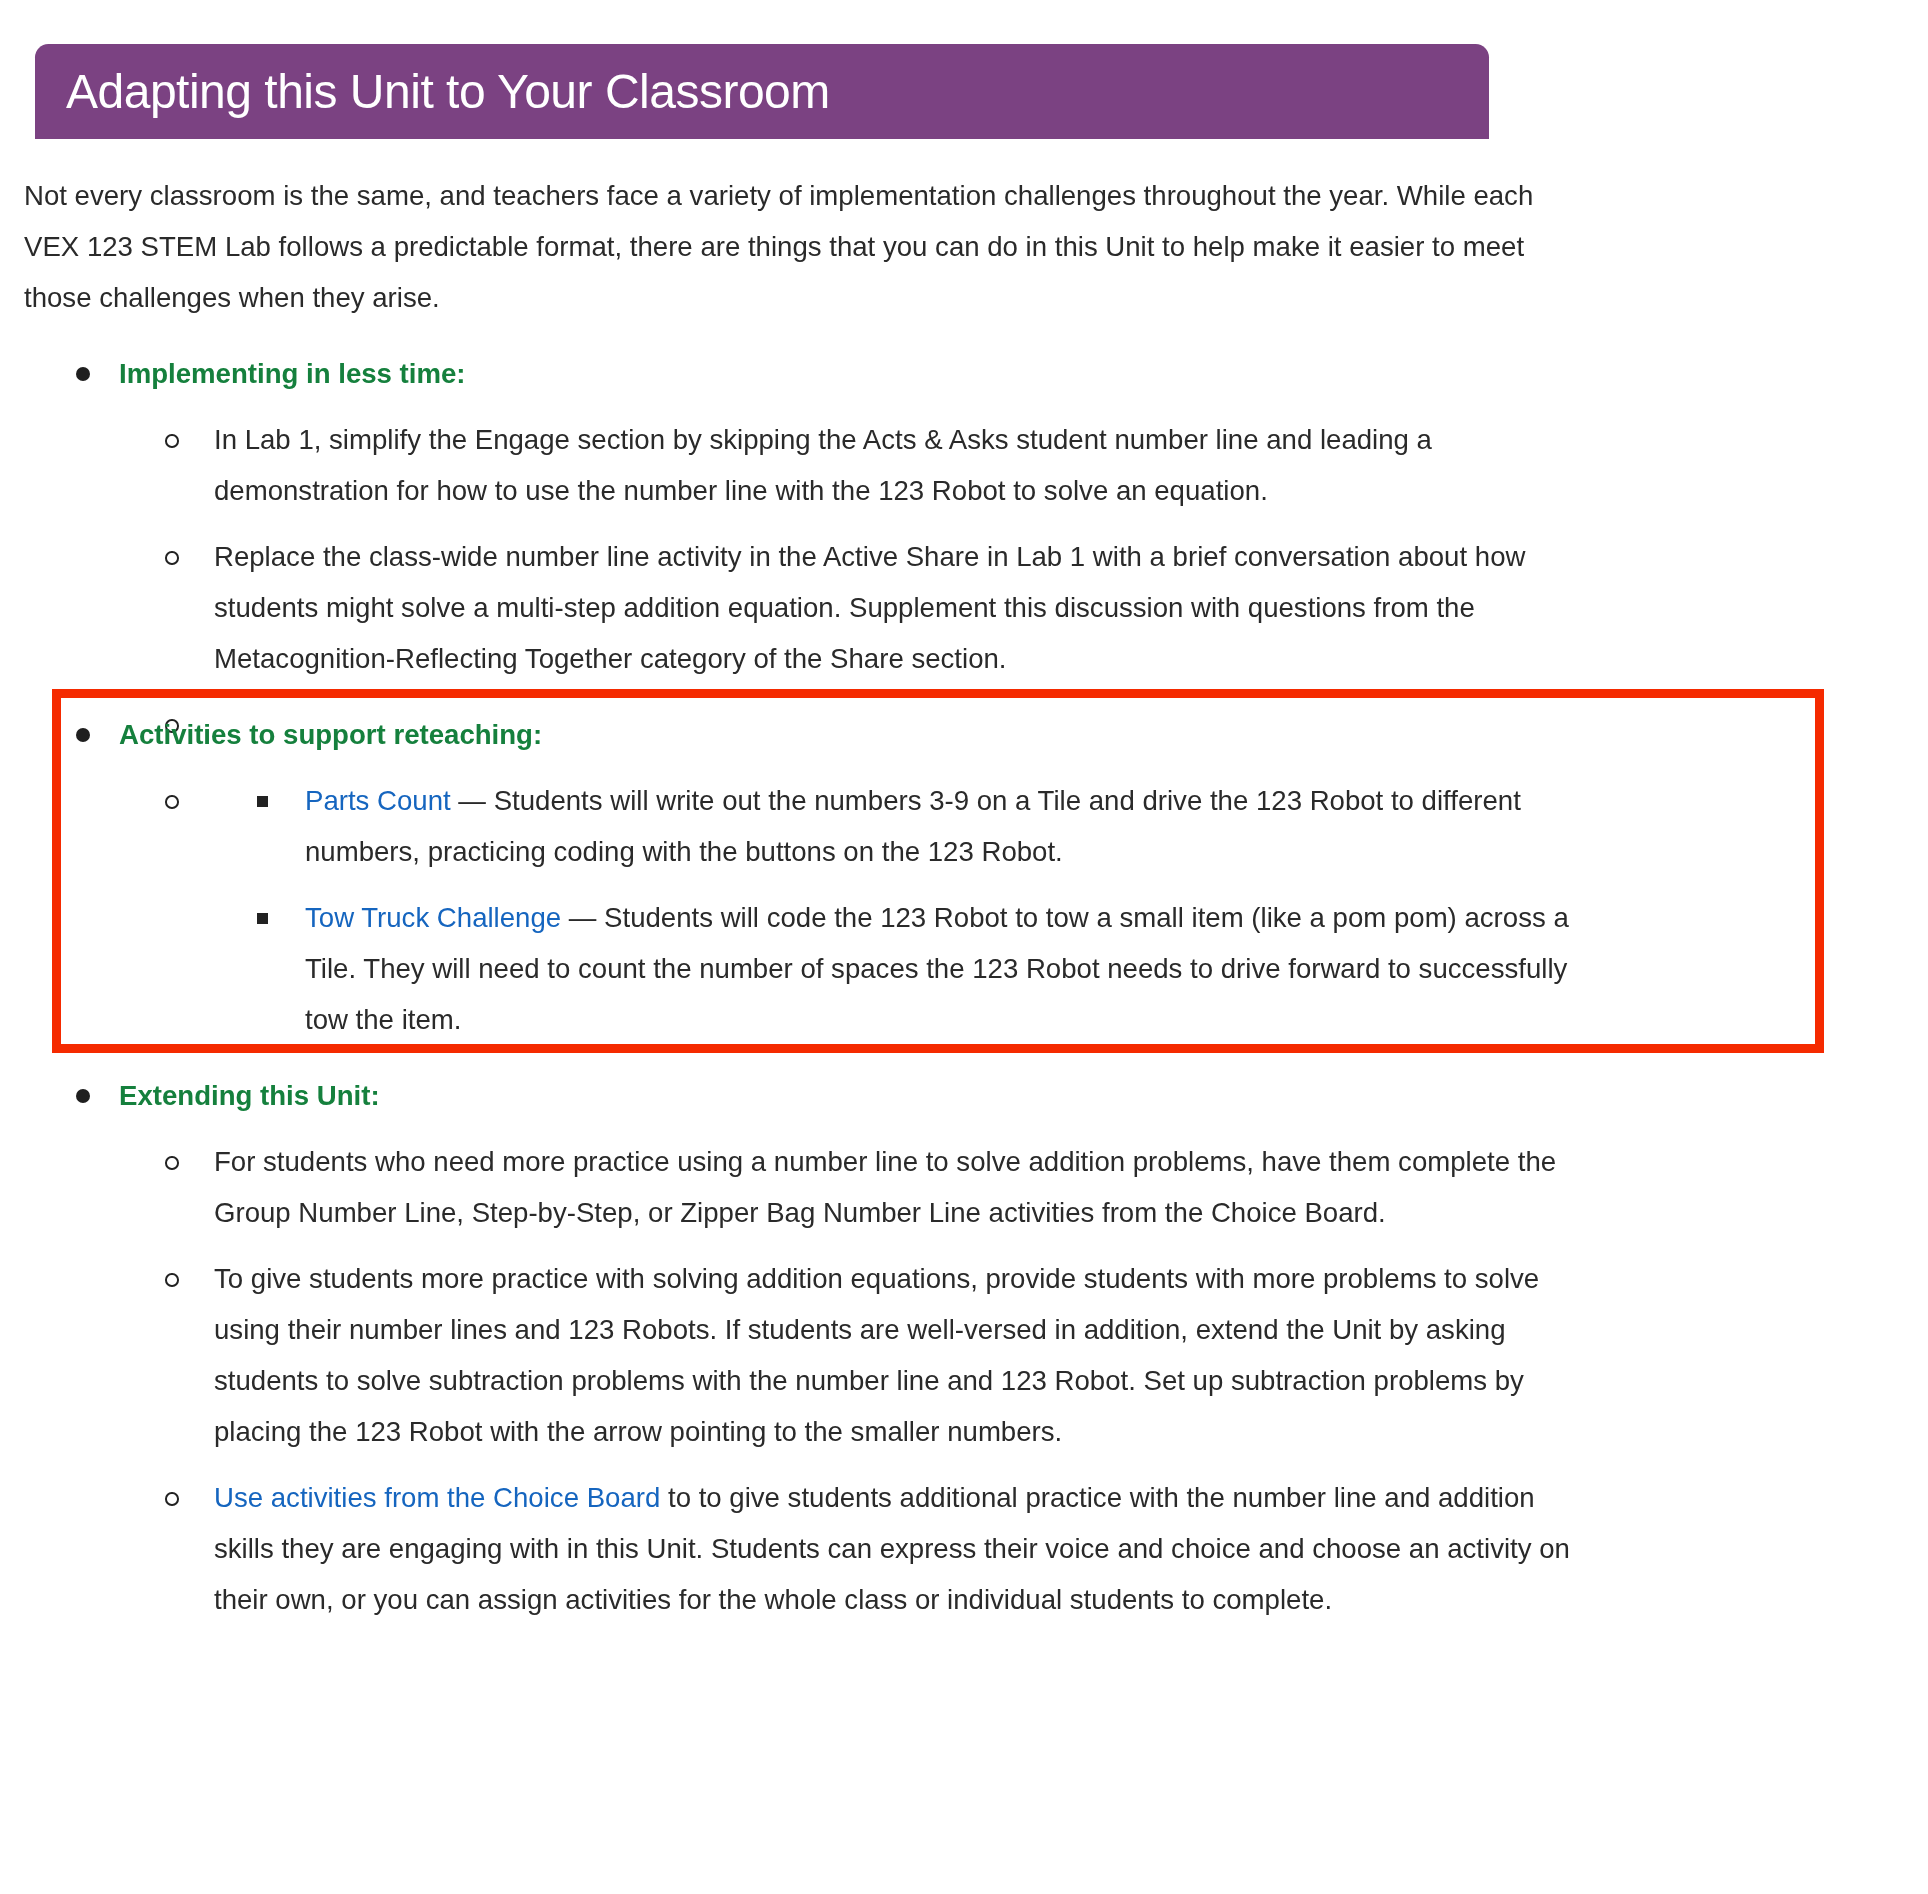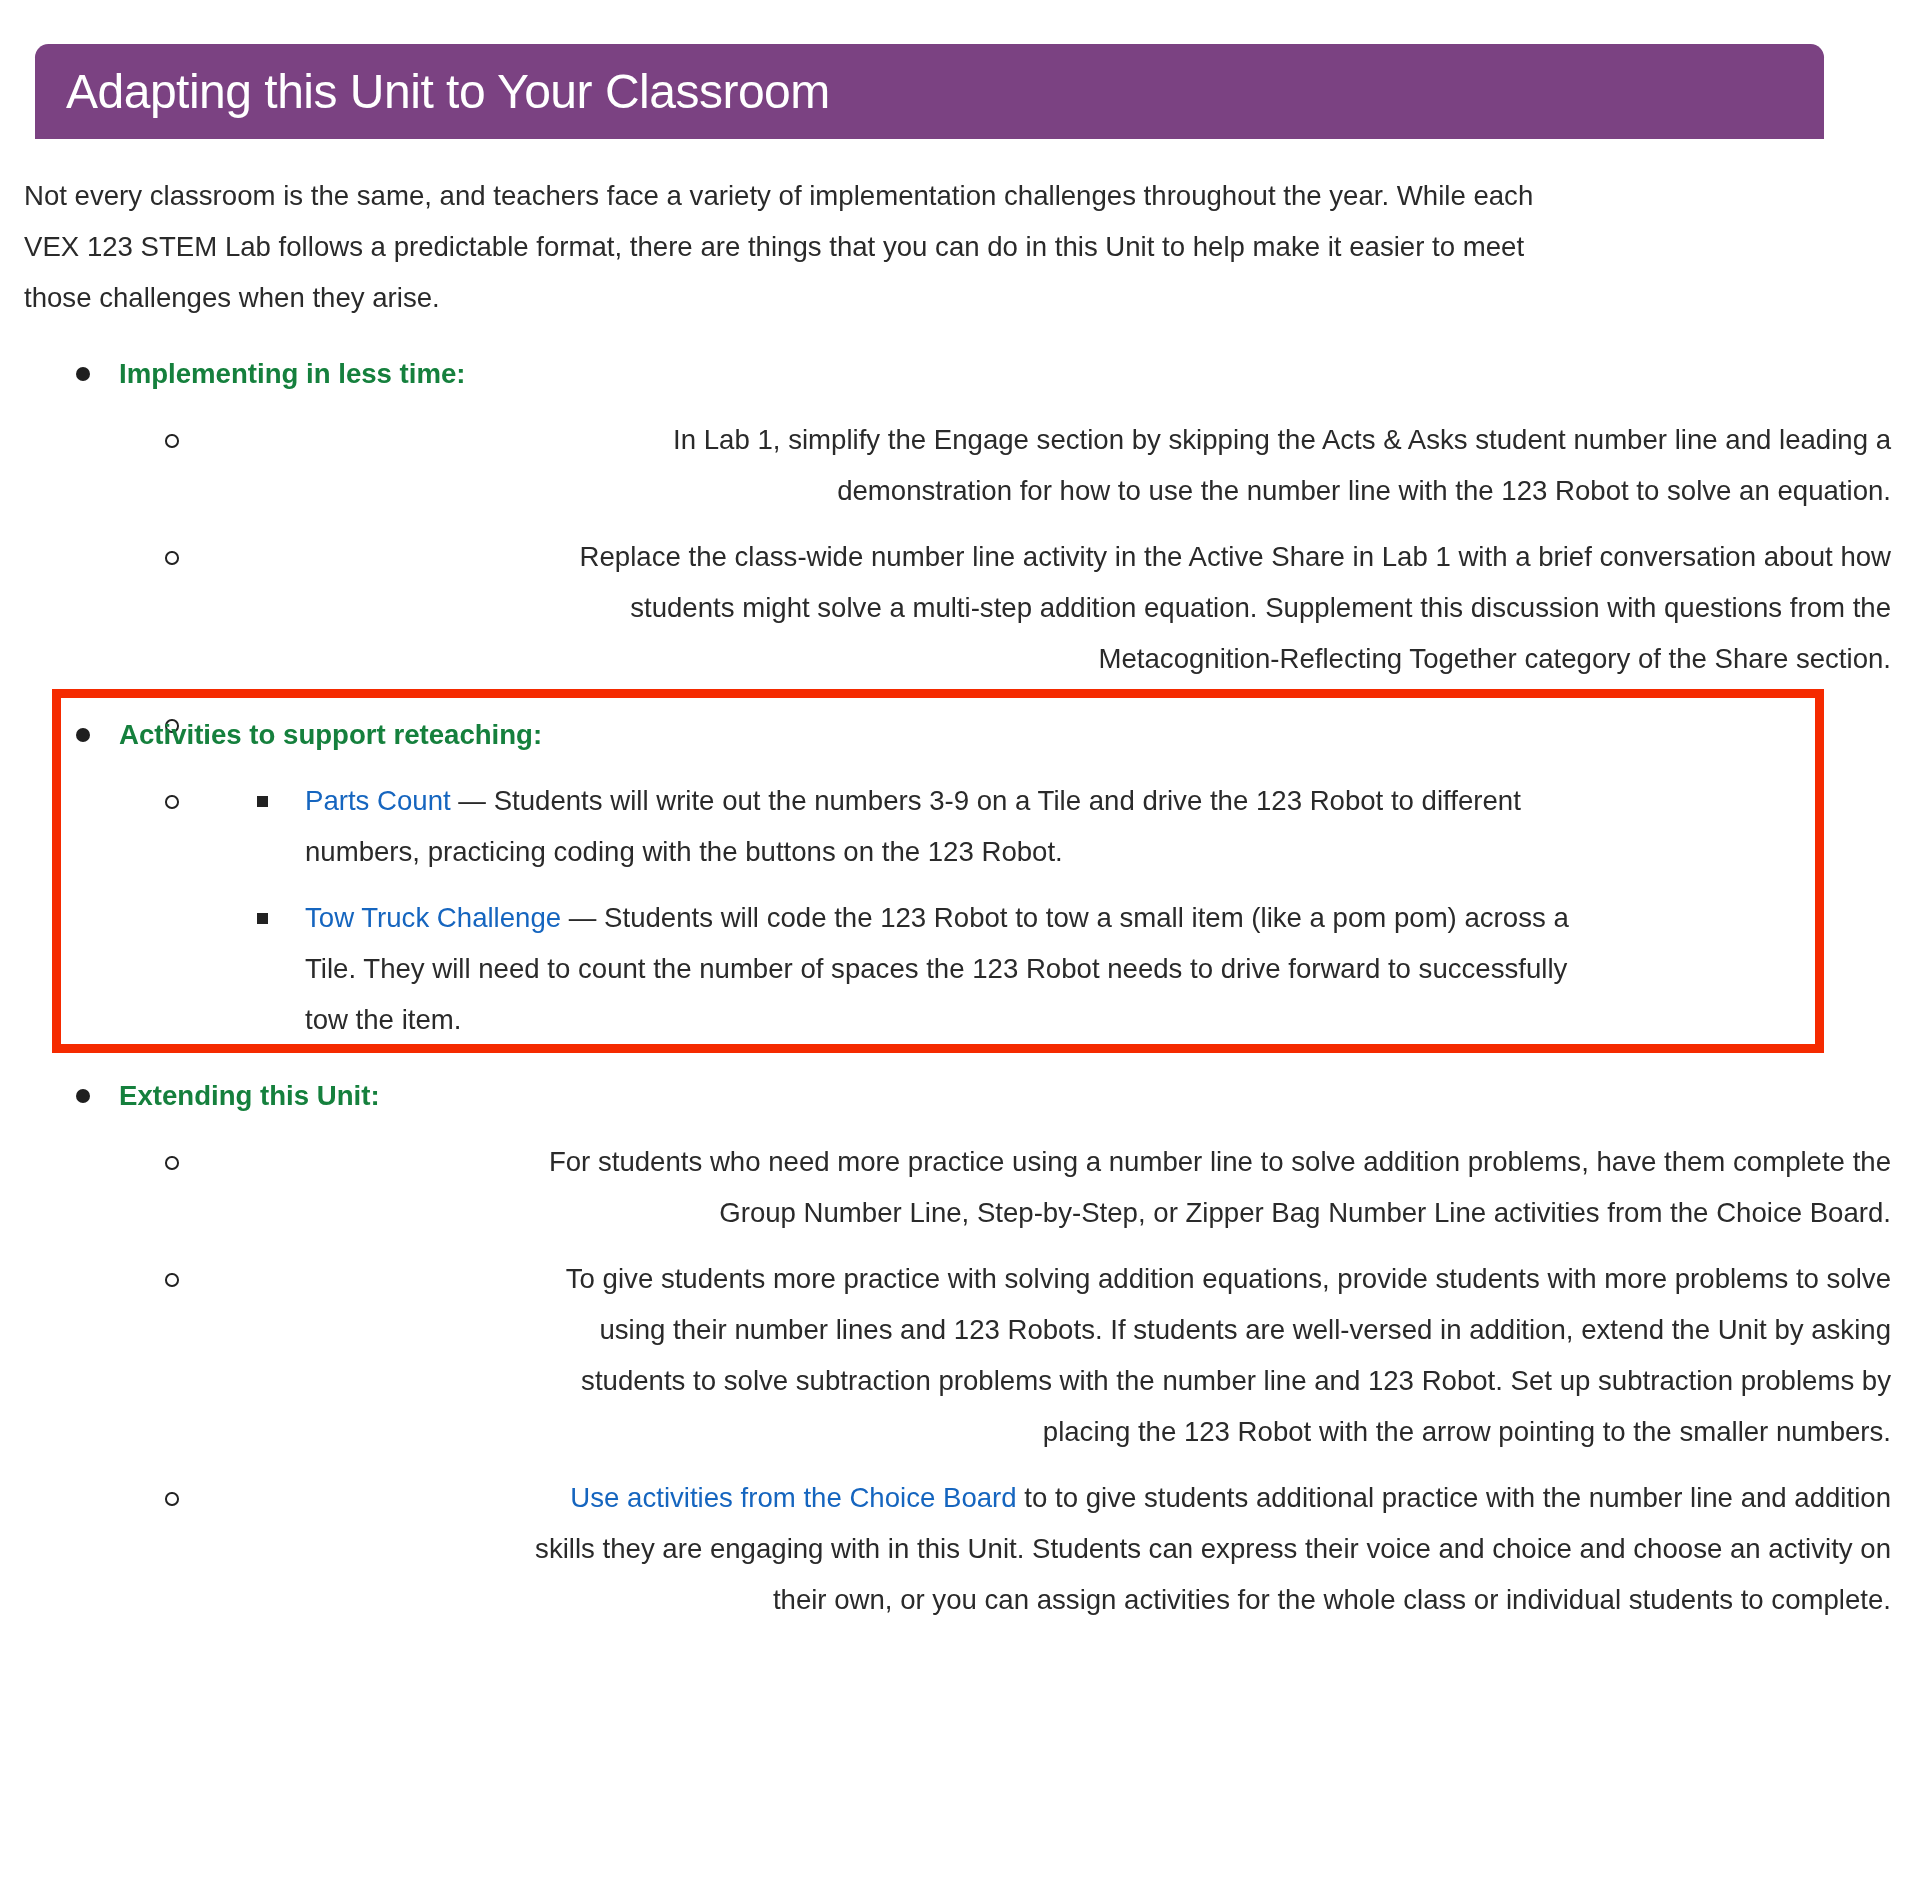--- a/index.html
+++ b/index.html
@@ -7,21 +7,21 @@
     position: relative;
     width: 1929px;
     height: 1895px;
     overflow: hidden;
     background: #ffffff;
     font-family: "Liberation Sans", "DejaVu Sans", sans-serif;
     color: #2a2a2a;
   }
   .banner {
     margin: 44px 0 0 35px;
-    width: 1789px;
+    width: 1454px;
     height: 95px;
     background: var(--header-bg, #7b4282);
     border-radius: 13.3px 13.3px 0 0;
     display: flex;
     align-items: center;
     box-sizing: border-box;
     padding-left: 31px;
   }
   .banner h1 {
     margin: 0;
@@ -32,21 +32,21 @@
   }
   .content {
     padding: 0 38px 0 24px;
     font-size: 27.6px;
     line-height: 51px;
   }
   .intro { margin: 31px 0 0 0; }
   .t { white-space: pre-line; }
   .li { position: relative; }
   .l1 { padding-left: 95px; margin-top: 25px; }
-  .l2 { padding-left: 190px; margin-top: 15px; text-align: right; }
+  .l2 { padding-left: 190px; margin-top: 15px; }
   .l3 { padding-left: 281px; margin-top: 15px; }
   .bold { font-weight: 700; color: #15803d; }
   .b1, .b2, .b3 { position: absolute; display: block; }
   .b1 {
     left: 52px; top: 19px;
     width: 14.3px; height: 14.3px;
     background: #1f1f1f; border-radius: 50%;
   }
   .b2 {
     left: 141px; top: 20px;

